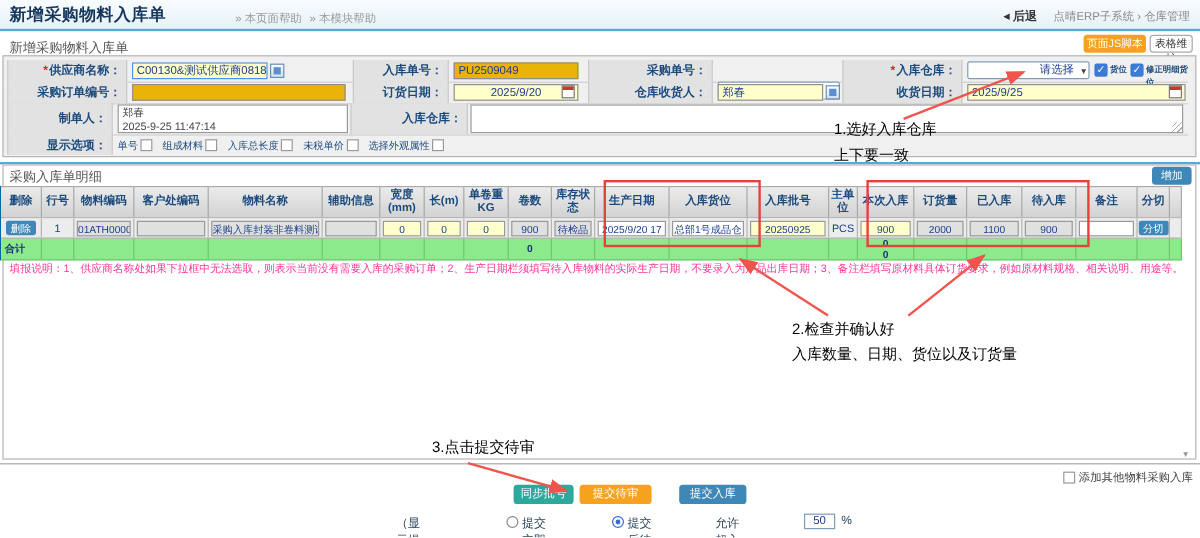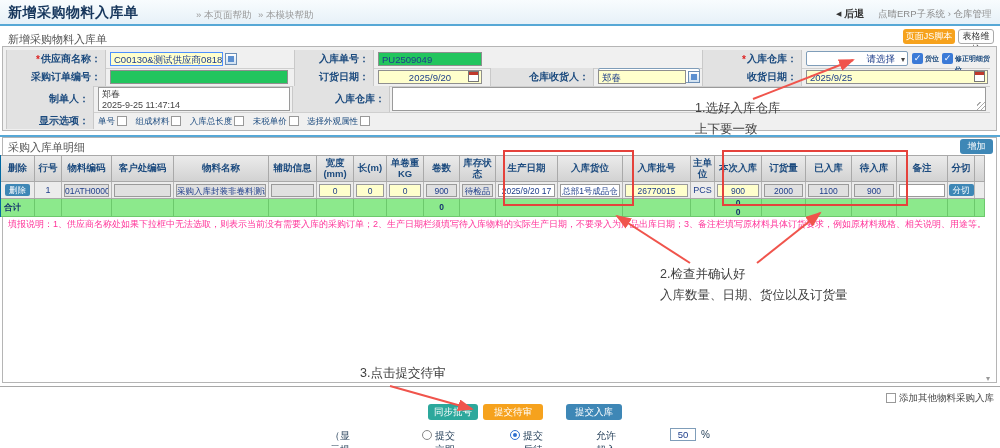--- a/index.html
+++ b/index.html
@@ -12,21 +12,21 @@
   .helplink{top:9px;font-size:9.5px;color:#9a9a9a;}
   .backlink{top:7px;font-size:10px;font-weight:bold;color:#333;}
   .crumb{top:8px;font-size:9.5px;color:#8a8a8a;}
   
   .sectitle{font-size:11px;color:#555;}
   .panel{left:2px;top:46px;width:995px;height:85px;background:#f0f0f0;border:1px solid #b5b5b5;box-sizing:border-box;}
   .frow{position:absolute;left:6px;width:984px;border-bottom:1px solid #cfcfcf;}
   .flab{position:absolute;top:0;height:100%;background:#e2e2e2;border-left:1px solid #c9c9c9;border-right:1px solid #c9c9c9;
         color:#1b4a7e;font-weight:bold;font-size:10px;box-sizing:border-box;display:flex;align-items:center;justify-content:flex-end;padding-right:4px;}
   .req{color:#d22;margin-right:1px;font-weight:bold;}
-  .inp{position:absolute;height:14px;line-height:14px;font-size:9.5px;color:#1d3d8a;background:#22c55e;border:1px solid #8f8f8f;
+  .inp{position:absolute;height:14px;line-height:14px;font-size:9.5px;color:#1d3d8a;background:#eab308;border:1px solid #8f8f8f;
        box-sizing:border-box;padding:0 3px;overflow:hidden;white-space:nowrap;}
   .yel{background:#ffffcc;}
   .focus{border:1px solid #4d90fe;}
   .sel{position:absolute;height:15px;line-height:13px;font-size:9.5px;color:#1d3d8a;background:#fff;border:1px solid #7f9db9;
        box-sizing:border-box;padding:0 12px 0 3px;overflow:hidden;white-space:nowrap;border-radius:2px;}
   .chev{position:absolute;right:2px;top:1px;font-size:8px;color:#444;}
   .pick{position:absolute;width:12px;height:12px;border:1px solid #6a8db5;background:linear-gradient(#fefefe,#cfe0f0);box-sizing:border-box;}
   .pick:after{content:"";position:absolute;left:2px;top:2px;right:2px;bottom:2px;background:#5b8fd0;}
   .cal{position:absolute;width:11px;height:11px;border:1px solid #777;background:#fff;box-sizing:border-box;}
   .cal:before{content:"";position:absolute;left:0;right:0;top:0;height:3px;background:#c0392b;}
@@ -59,21 +59,21 @@
        border:1px solid #9a9a9a;background:#fff;overflow:hidden;white-space:nowrap;width:calc(100% - 4px);}
   .ibx.gray{background:#e0e0e0;}
   .ibx.yellow{background:#ffffcc;}
   .minibtn{height:12px;line-height:12px;font-size:8.5px;padding:0 4px;border-radius:2px;background:#3e87b6;color:#fff;}
   .tgreen{height:18px;background:#8ce98c;border-bottom:1px solid #6cc96c;}
   .tg{box-sizing:border-box;border-right:1px solid #6cc96c;display:flex;flex-direction:column;align-items:center;justify-content:center;
       font-size:8.5px;font-weight:bold;color:#15356f;line-height:9px;overflow:hidden;}
   .instr{left:8px;top:218px;width:986px;font-size:9px;color:#ff3399;white-space:nowrap;overflow:hidden;}
   
   .rbox{border:2px solid #e5423c;background:transparent;z-index:40;}
-  .note{color:#404040;font-size:12.5px;z-index:45;white-space:nowrap;}
+  .note{color:#000000;font-size:12.5px;z-index:45;white-space:nowrap;}
   svg.arrows{position:absolute;left:0;top:0;z-index:50;pointer-events:none;}
   
   .divider{left:0;top:386px;width:1000px;height:1px;background:#a8a8a8;}
   .radio{position:absolute;width:10px;height:10px;border-radius:50%;background:#fff;border:1px solid #888;box-sizing:border-box;}
   .radio.on{border:1px solid #2f6fd0;}
   .radio.on:after{content:"";position:absolute;left:2px;top:2px;width:4px;height:4px;border-radius:50%;background:#2f6fd0;}
   .ftext{font-size:10px;color:#29435c;}
   .ratio{position:absolute;width:26px;height:13px;border:1px solid #7f9db9;font-size:9.5px;text-align:center;color:#1d3d8a;padding:0;box-sizing:border-box;}
   .scrollhint{font-size:8px;color:#999;}
 </style>
@@ -101,20 +101,21 @@
 
   <div class="frow" style="top:50px;height:18px;">
     <div class="flab" style="left:0;width:100px;">
         <span class="req">*</span>
         <span>供应商名称：</span>
       </div>
     <div class="inp yel focus" style="left:104px;top:2px;width:113px;">C00130&amp;测试供应商0818</div>
     <span class="pick" style="left:219px;top:3px;"></span>
     <div class="flab" style="left:288px;width:80px;">入库单号：</div>
     <div class="inp" style="left:372px;top:2px;width:104px;">PU2509049</div>
+    <div class="flab" style="left:484px;width:104px;">采购单号：</div>
     <div class="sel" style="left:592px;top:18px;width:102px;"><span>PURC2509012</span><span class="chev">▾</span></div>
     <div class="flab" style="left:696px;width:100px;">
         <span class="req">*</span>
         <span>入库仓库：</span>
       </div>
     <div class="sel" style="left:800px;top:1px;width:102px;text-align:right;"><span>请选择</span><span class="chev">▾</span></div>
     <span class="ckb" style="left:906px;top:3px;">✓</span>
     <span class="cklab" style="left:919px;top:3px;">货位</span>
     <span class="ckb" style="left:936px;top:3px;">✓</span>
     <span class="cklab" style="left:949px;top:3px;">修正明细货位</span>
@@ -220,21 +221,21 @@
       <div class="td" style="width:36px">
           <span class="ibx gray">待检品</span>
         </div>
       <div class="td" style="width:62px">
           <span class="ibx">2025/9/20 17</span>
         </div>
       <div class="td" style="width:65px">
           <span class="ibx">总部1号成品仓</span>
         </div>
       <div class="td" style="width:68px">
-          <span class="ibx yellow">26770015</span>
+          <span class="ibx yellow">20250925</span>
         </div>
       <div class="td" style="width:24px">PCS</div>
       <div class="td" style="width:47px">
           <span class="ibx yellow">900</span>
         </div>
       <div class="td" style="width:44px">
           <span class="ibx gray">2000</span>
         </div>
       <div class="td" style="width:46px">
           <span class="ibx gray">1100</span>

